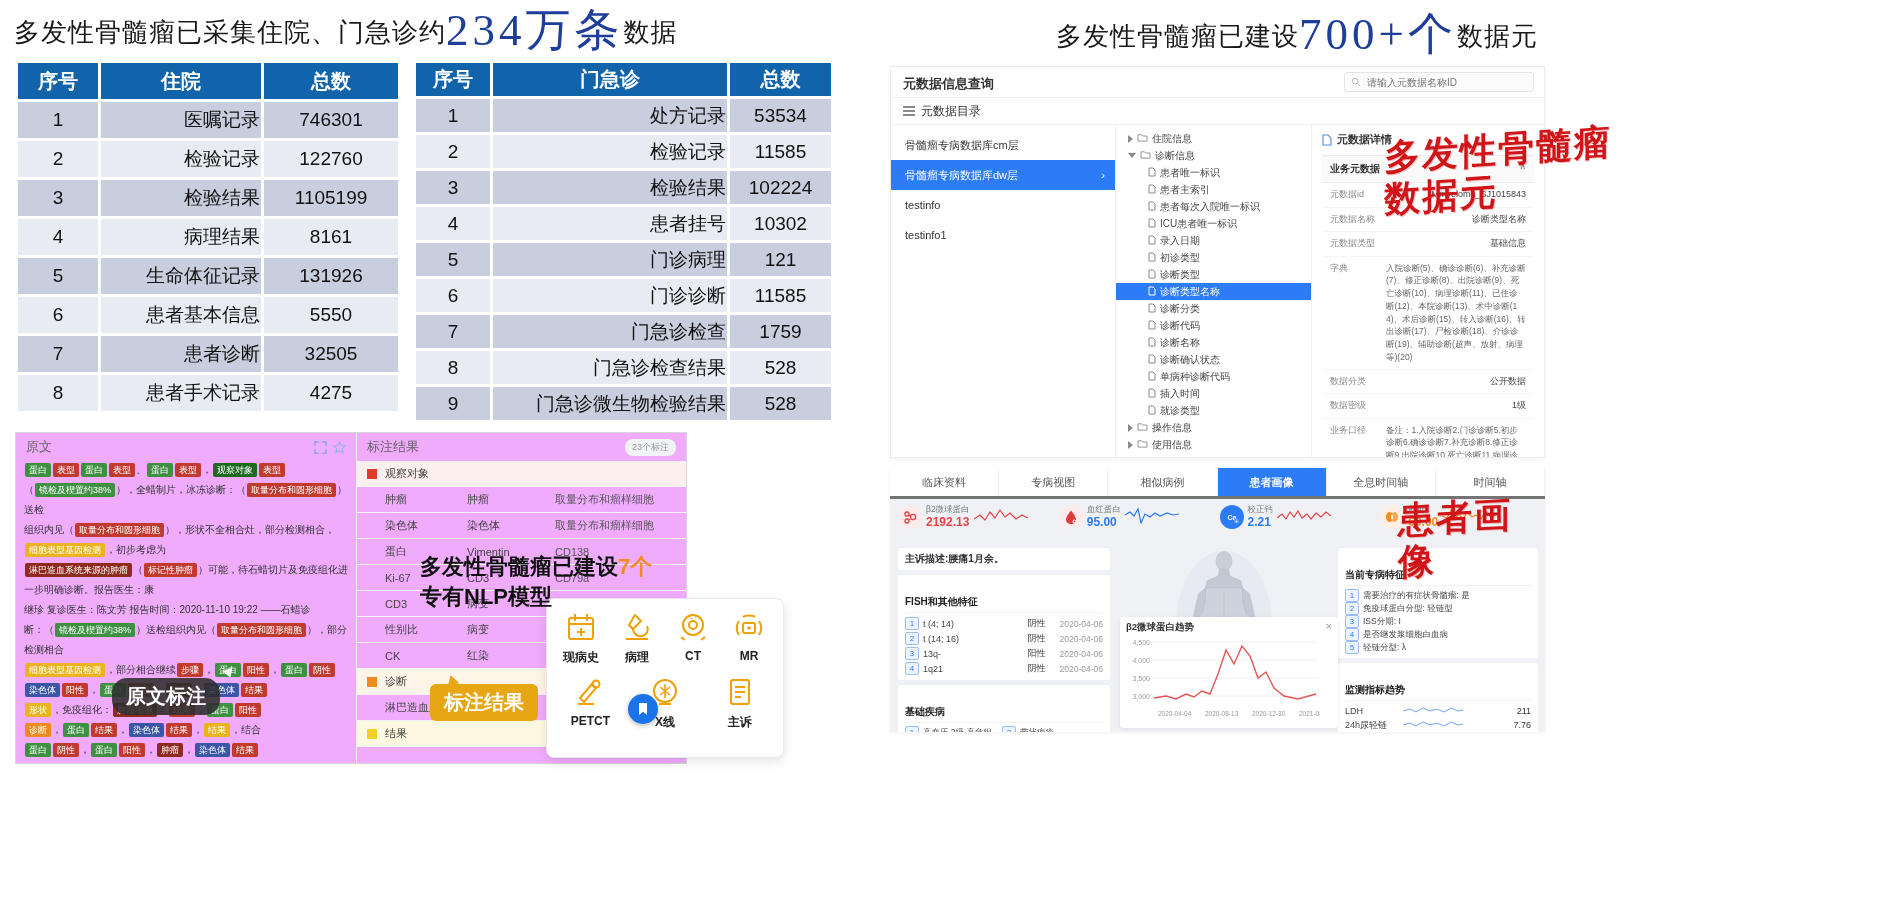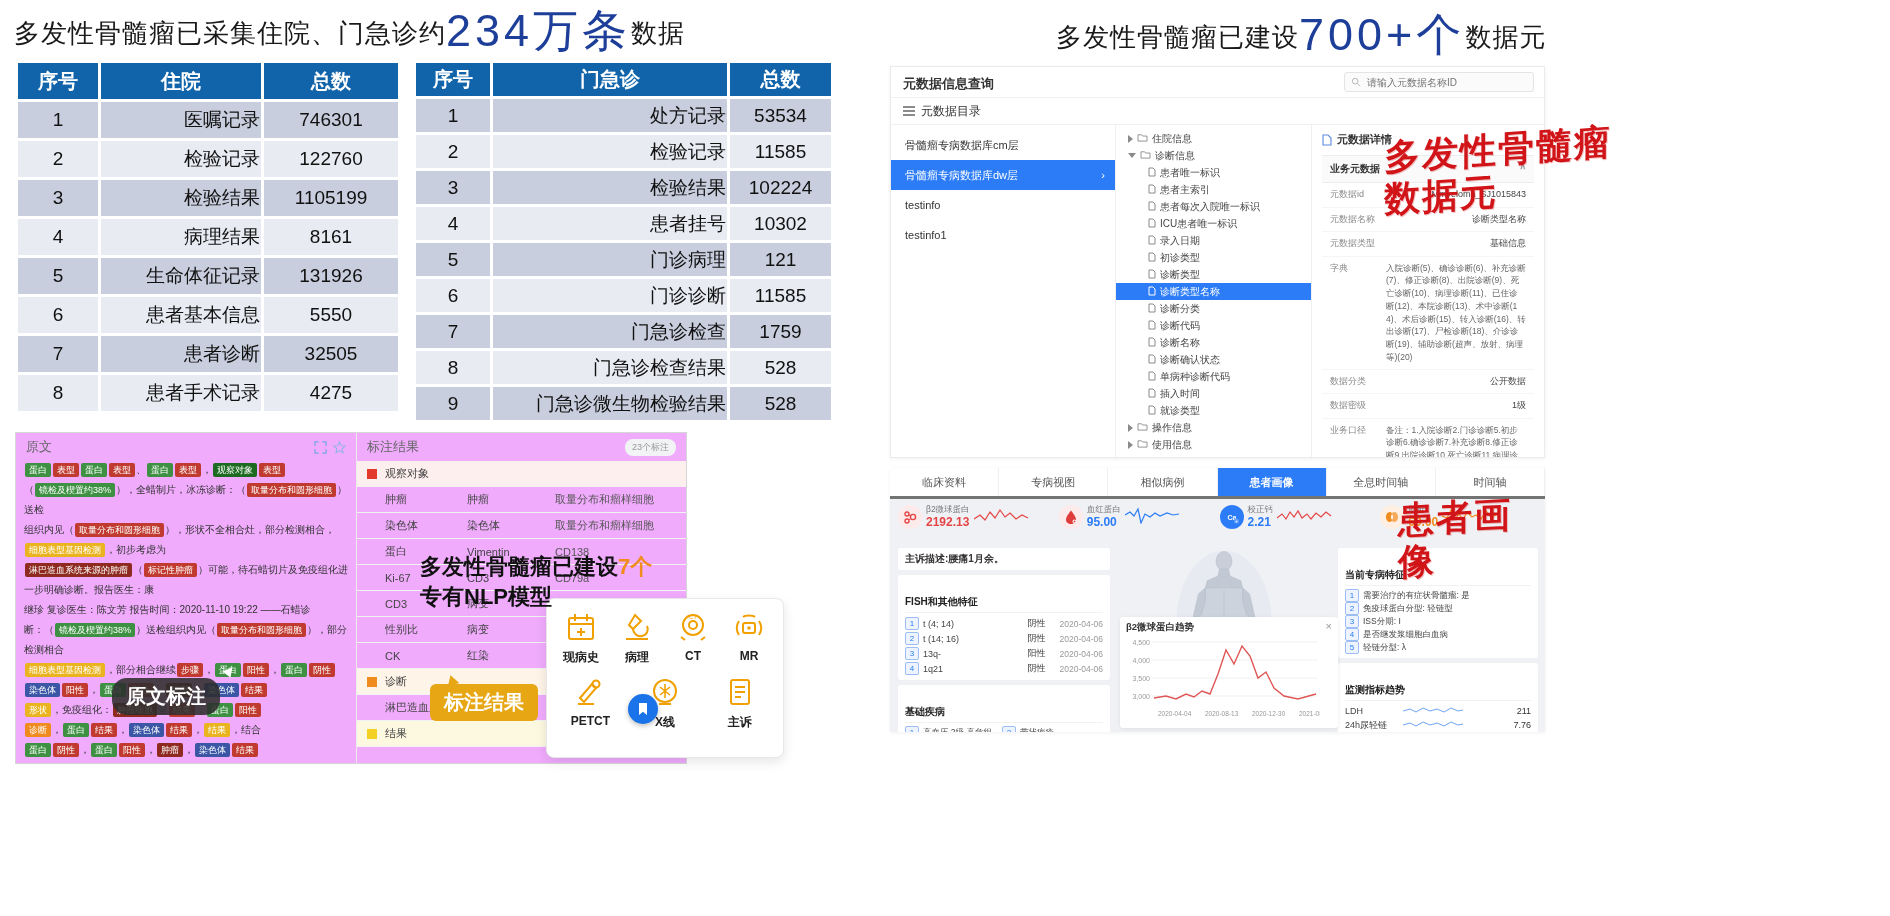--- a/index.html
+++ b/index.html
@@ -1,21 +1,21 @@
 <!DOCTYPE html>
 <html><head>
 <meta charset="utf-8">
 <style>
   html,body{margin:0;padding:0;background:#fff;}
   .slide{position:relative;width:1890px;height:916px;background:#ffffff;overflow:hidden;
          font-family:"Liberation Sans",sans-serif;color:#222;}
   
   .sec-title{position:absolute;font-family:"DejaVu Serif",serif;font-size:26px;color:#1a1a1a;
              white-space:nowrap;letter-spacing:1px;}
-  .sec-title .big{font-family:Liberation Sans, sans-serif;font-size:45px;color:#1d3e99;letter-spacing:4px;
+  .sec-title .big{font-family:Liberation Serif, serif;font-size:45px;color:#1d3e99;letter-spacing:4px;
                   line-height:1;vertical-align:-4px;}
   #left-title{left:14px;top:8px;}
   #right-title{left:1056px;top:12px;}
   
   table.dtable{position:absolute;border-collapse:separate;border-spacing:3px;table-layout:fixed;}
   table.dtable th{background:#1264aa;color:#fff;font-weight:bold;font-size:20px;height:31px;text-align:center;}
   table.dtable td{font-size:19px;color:#111;height:31px;text-align:center;overflow:hidden;white-space:nowrap;}
   table.dtable td.lbl{text-align:right;padding-left:28px;}
   table.dtable tr.odd td{background:#c9cede;}
   table.dtable tr.even td{background:#e9ebf3;}

